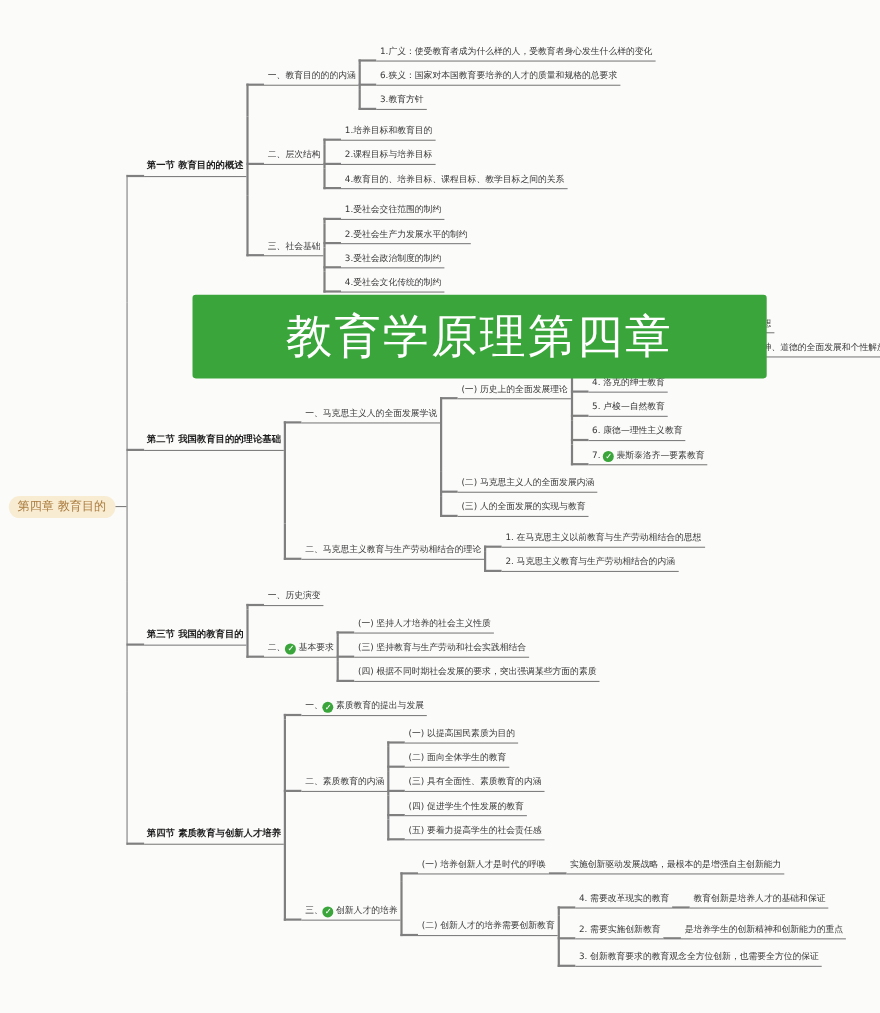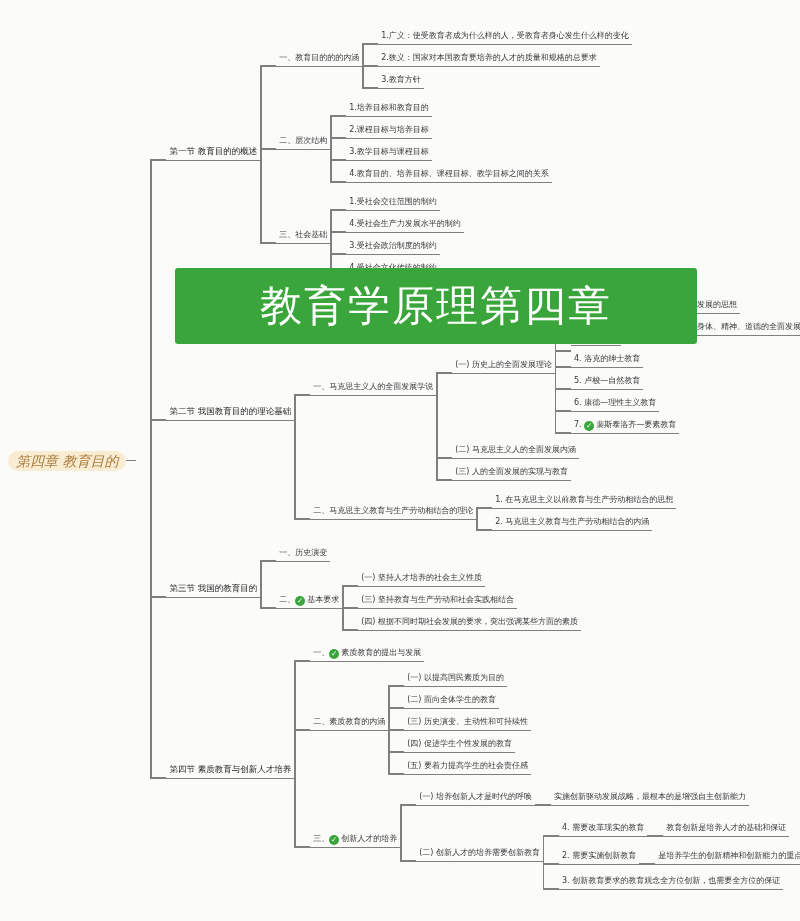--- a/index.html
+++ b/index.html
@@ -14,25 +14,24 @@
     position:relative;overflow:hidden;
   }
   .tree{
     display:flex;align-items:center;
     height:921px;box-sizing:border-box;
     padding:6px 0 6px 8px;
   }
   .rootpill{
     position:relative;
     background:#f8ecd2;color:#aa7b3e;
-    font-size:14px;line-height:12px;
+    font-size:11px;line-height:12px;
     padding:4px 8px;border-radius:12px;
-    white-space:nowrap;margin-right:24px;
+    white-space:nowrap;margin-right:10px;
     flex:0 0 auto;
-    font-style:italic;
   }
   .rootpill::after{
     content:'';position:absolute;left:100%;top:calc(50% - 0.75px);
     width:10px;height:1.5px;background:var(--line);
   }
   .kids{display:flex;flex-direction:column;justify-content:center;}
   .child{
     display:flex;align-items:center;position:relative;
     padding-left:16px;margin:3px 0;
   }
@@ -54,21 +53,21 @@
   }
   .child:only-child::after{display:none;}
   .content{
     position:relative;white-space:nowrap;
     font-size:8px;line-height:12px;color:#383838;
     padding:1px 3px 2px;
     border-bottom:1.5px solid var(--line);
     flex:0 0 auto;
   }
   .content.bold{
-    font-weight:normal;font-size:8.5px;line-height:13px;color:#1c1c1c;
+    font-weight:bold;font-size:8.5px;line-height:13px;color:#1c1c1c;
   }
   .content.frag{padding-left:78px;}
   .content.ghost{min-width:44px;}
   .check{
     display:inline-block;width:10px;height:10px;border-radius:50%;
     background:#3aa53a;color:#fff;font-size:7.5px;line-height:10px;
     text-align:center;vertical-align:-1px;margin-right:2px;
   }
   .banner{
     position:absolute;left:175px;top:268px;width:522px;height:76px;
@@ -89,52 +88,49 @@
       <div class="child">
         <div class="content bold"><span>第一节 教育目的的概述</span></div>
         <div class="kids">
           <div class="child">
             <div class="content"><span>一、教育目的的的内涵</span></div>
             <div class="kids">
               <div class="child">
                 <div class="content"><span>1.广义：使受教育者成为什么样的人，受教育者身心发生什么样的变化</span></div>
               </div>
               <div class="child">
-                <div class="content"><span>2.狭义：国家对本国教育要培养的人才的质量和规格的总要求</span></div>
+                <div class="content"><span>6.狭义：国家对本国教育要培养的人才的质量和规格的总要求</span></div>
               </div>
               <div class="child">
                 <div class="content"><span>3.教育方针</span></div>
               </div>
             </div>
           </div>
           <div class="child">
             <div class="content"><span>二、层次结构</span></div>
             <div class="kids">
               <div class="child">
                 <div class="content"><span>1.培养目标和教育目的</span></div>
               </div>
               <div class="child">
                 <div class="content"><span>2.课程目标与培养目标</span></div>
               </div>
               <div class="child">
-                <div class="content"><span>3.教学目标与课程目标</span></div>
-              </div>
-              <div class="child">
                 <div class="content"><span>4.教育目的、培养目标、课程目标、教学目标之间的关系</span></div>
               </div>
             </div>
           </div>
           <div class="child">
             <div class="content"><span>三、社会基础</span></div>
             <div class="kids">
               <div class="child">
                 <div class="content"><span>1.受社会交往范围的制约</span></div>
               </div>
               <div class="child">
-                <div class="content"><span>4.受社会生产力发展水平的制约</span></div>
+                <div class="content"><span>2.受社会生产力发展水平的制约</span></div>
               </div>
               <div class="child">
                 <div class="content"><span>3.受社会政治制度的制约</span></div>
               </div>
               <div class="child">
                 <div class="content"><span>4.受社会文化传统的制约</span></div>
               </div>
             </div>
           </div>
         </div>
@@ -223,21 +219,21 @@
           <div class="child">
             <div class="content"><span>二、素质教育的内涵</span></div>
             <div class="kids">
               <div class="child">
                 <div class="content"><span>(一) 以提高国民素质为目的</span></div>
               </div>
               <div class="child">
                 <div class="content"><span>(二) 面向全体学生的教育</span></div>
               </div>
               <div class="child">
-                <div class="content"><span>(三) 历史演变、主动性和可持续性</span></div>
+                <div class="content"><span>(三) 具有全面性、素质教育的内涵</span></div>
               </div>
               <div class="child">
                 <div class="content"><span>(四) 促进学生个性发展的教育</span></div>
               </div>
               <div class="child">
                 <div class="content"><span>(五) 要着力提高学生的社会责任感</span></div>
               </div>
             </div>
           </div>
           <div class="child">

